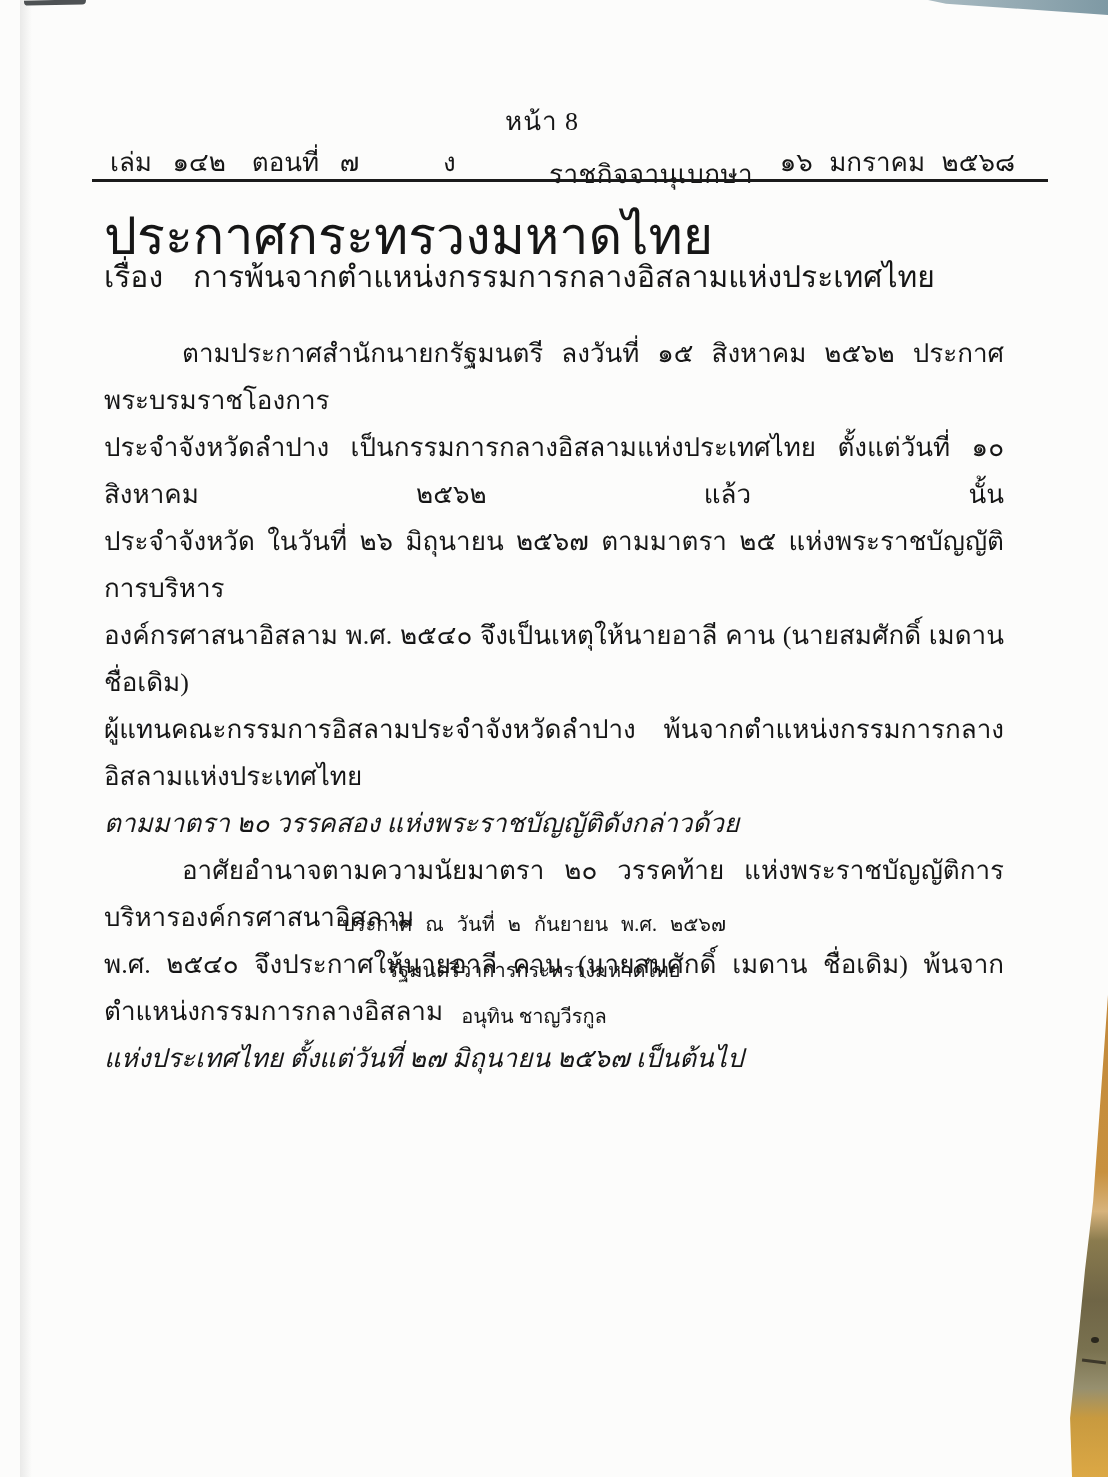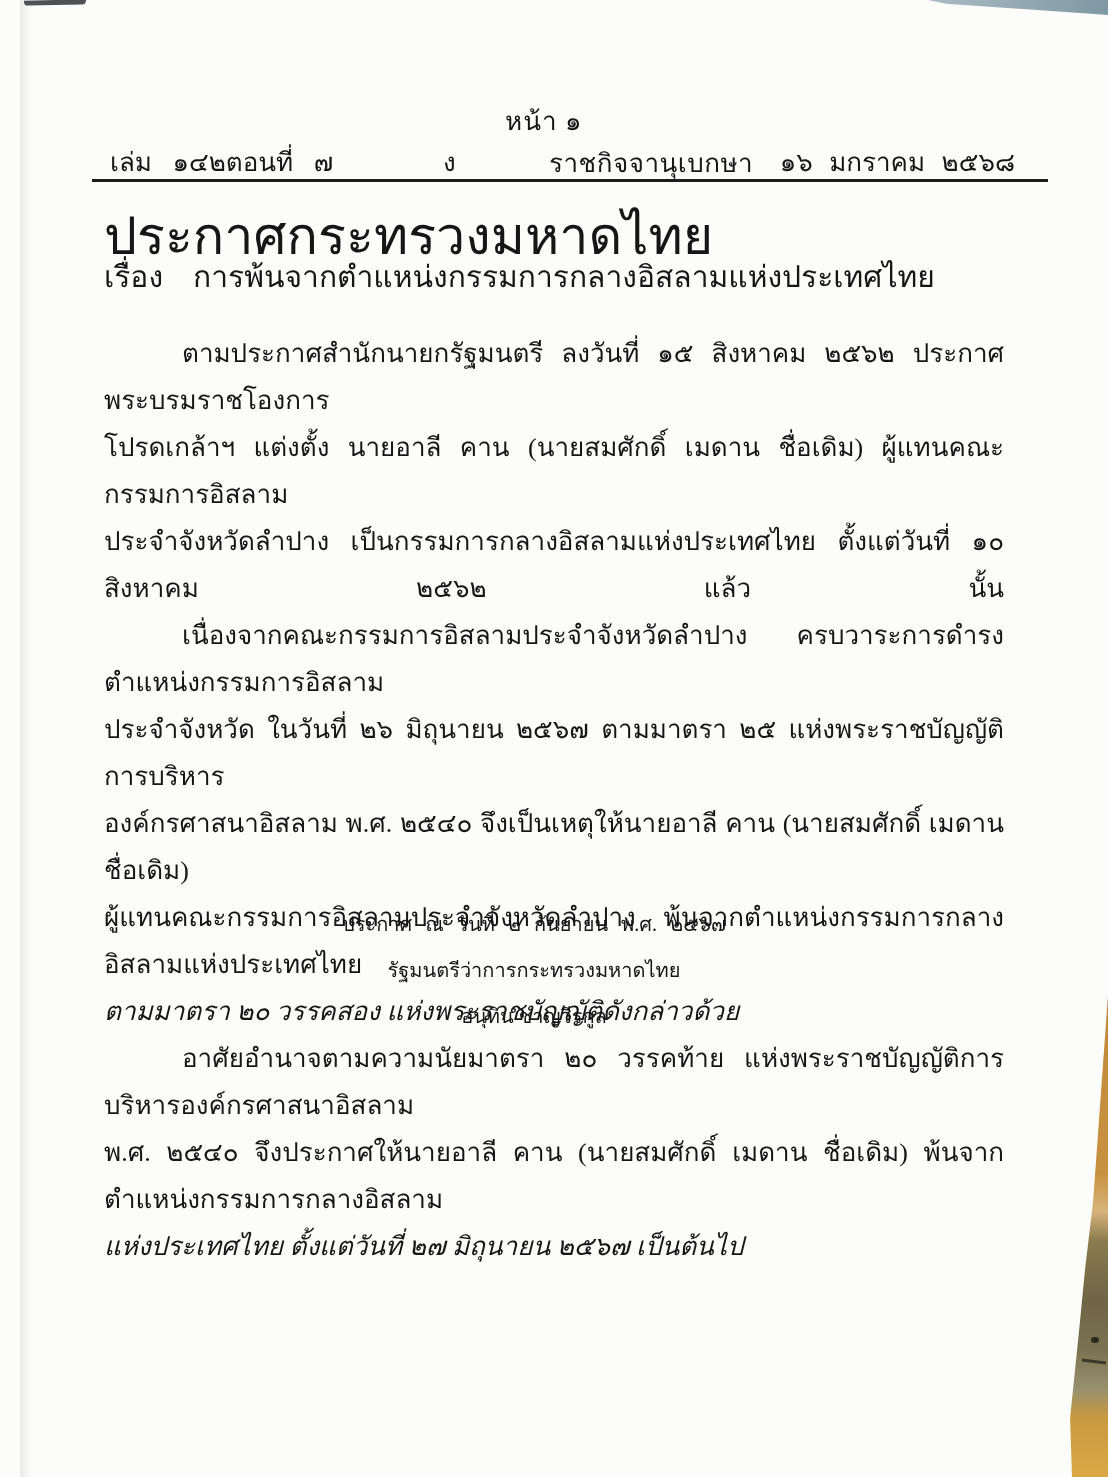--- a/index.html
+++ b/index.html
@@ -34,24 +34,24 @@
     background:linear-gradient(to bottom,
       #c2883a 0%, #c8913f 38%, #d7b37c 46%, #8a7b4e 52%,
       #6f6546 64%, #79714f 74%, #97906f 82%, #c89a3f 88%, #dca845 100%);
   }
   .wood-mark-1 { position:absolute; right:9px; bottom:134px; width:8px; height:6px; background:#2a271d; border-radius:50%; }
   .wood-mark-2 { position:absolute; right:2px; bottom:114px; width:24px; height:3px; background:#3d382a; transform:rotate(7deg); }
 
   
   .page-no { position:absolute; left:505px; top:100px; font-size:26px; letter-spacing:1px; }
   .masthead { position:absolute; top:141px; left:0; width:1108px; height:40px; font-size:26px; }
-  .m-left   { position:absolute; left:110px; top:0; display:flex; }
+  .m-left   { position:absolute; left:110px; top:0; display:flex; gap:26px; }
   .m-vol, .m-issue { word-spacing:14px; }
   .m-section{ position:absolute; left:443px; top:0; }
-  .m-gazette{ position:absolute; left:549px; top:1px; letter-spacing:0.5px; }
+  .m-gazette{ position:absolute; left:549px; top:12px; letter-spacing:0.5px; }
   .m-date   { position:absolute; right:93px; top:0; word-spacing:10px; }
   .rule { position:absolute; top:179px; left:92px; width:956px; height:2.5px; background:#1b1b1b; }
 
   
   .doc-title   { position:absolute; top:194px; left:104px; width:900px; text-align:left; font-size:52px; }
   .doc-subject { position:absolute; top:253px; left:104px; width:900px; text-align:left; font-size:30px; }
   .doc-subject .subject-label { margin-right:30px; }
 
   
   .body-text { position:absolute; top:330px; left:104px; width:900px; font-size:26px; line-height:47px; }
@@ -69,21 +69,21 @@
 <div class="scan-page">
 
   <div class="edge-left"></div>
   <div class="smudge-top-left"></div>
   <div class="edge-top-right"></div>
   <div class="wood-corner">
     <div class="wood-mark-1"></div>
     <div class="wood-mark-2"></div>
   </div>
 
-  <div class="page-no">หน้า ๑</div>
+  <div class="page-no">หน้า 8</div>
 
   <div class="masthead">
     <div class="m-left">
       <span class="m-vol">เล่ม ๑๔๒</span>
       <span class="m-issue">ตอนที่ ๗</span>
     </div>
     <span class="m-section">ง</span>
     <span class="m-gazette">ราชกิจจานุเบกษา</span>
     <span class="m-date">๑๖ มกราคม ๒๕๖๘</span>
   </div>
@@ -91,25 +91,23 @@
   <div class="rule"></div>
 
   <div class="doc-title">ประกาศกระทรวงมหาดไทย</div>
   <div class="doc-subject">
     <span class="subject-label">เรื่อง</span><span>การพ้นจากตำแหน่งกรรมการกลางอิสลามแห่งประเทศไทย</span>
   </div>
 
   <div class="body-text">
     <div class="para">
       <div class="bline first">ตามประกาศสำนักนายกรัฐมนตรี ลงวันที่ ๑๕ สิงหาคม ๒๕๖๒ ประกาศพระบรมราชโองการ</div>
-      <div class="bline">โปรดเกล้าฯ แต่งตั้ง นายอาลี คาน (นายสมศักดิ์ เมดาน ชื่อเดิม) ผู้แทนคณะกรรมการอิสลาม</div>
       <div class="bline">ประจำจังหวัดลำปาง เป็นกรรมการกลางอิสลามแห่งประเทศไทย ตั้งแต่วันที่ ๑๐ สิงหาคม ๒๕๖๒ แล้ว นั้น</div>
     </div>
     <div class="para">
-      <div class="bline first">เนื่องจากคณะกรรมการอิสลามประจำจังหวัดลำปาง ครบวาระการดำรงตำแหน่งกรรมการอิสลาม</div>
       <div class="bline">ประจำจังหวัด ในวันที่ ๒๖ มิถุนายน ๒๕๖๗ ตามมาตรา ๒๕ แห่งพระราชบัญญัติการบริหาร</div>
       <div class="bline">องค์กรศาสนาอิสลาม พ.ศ. ๒๕๔๐ จึงเป็นเหตุให้นายอาลี คาน (นายสมศักดิ์ เมดาน ชื่อเดิม)</div>
       <div class="bline">ผู้แทนคณะกรรมการอิสลามประจำจังหวัดลำปาง พ้นจากตำแหน่งกรรมการกลางอิสลามแห่งประเทศไทย</div>
       <div class="bline endline">ตามมาตรา ๒๐ วรรคสอง แห่งพระราชบัญญัติดังกล่าวด้วย</div>
     </div>
     <div class="para">
       <div class="bline first">อาศัยอำนาจตามความนัยมาตรา ๒๐ วรรคท้าย แห่งพระราชบัญญัติการบริหารองค์กรศาสนาอิสลาม</div>
       <div class="bline">พ.ศ. ๒๕๔๐ จึงประกาศให้นายอาลี คาน (นายสมศักดิ์ เมดาน ชื่อเดิม) พ้นจากตำแหน่งกรรมการกลางอิสลาม</div>
       <div class="bline endline">แห่งประเทศไทย ตั้งแต่วันที่ ๒๗ มิถุนายน ๒๕๖๗ เป็นต้นไป</div>
     </div>

